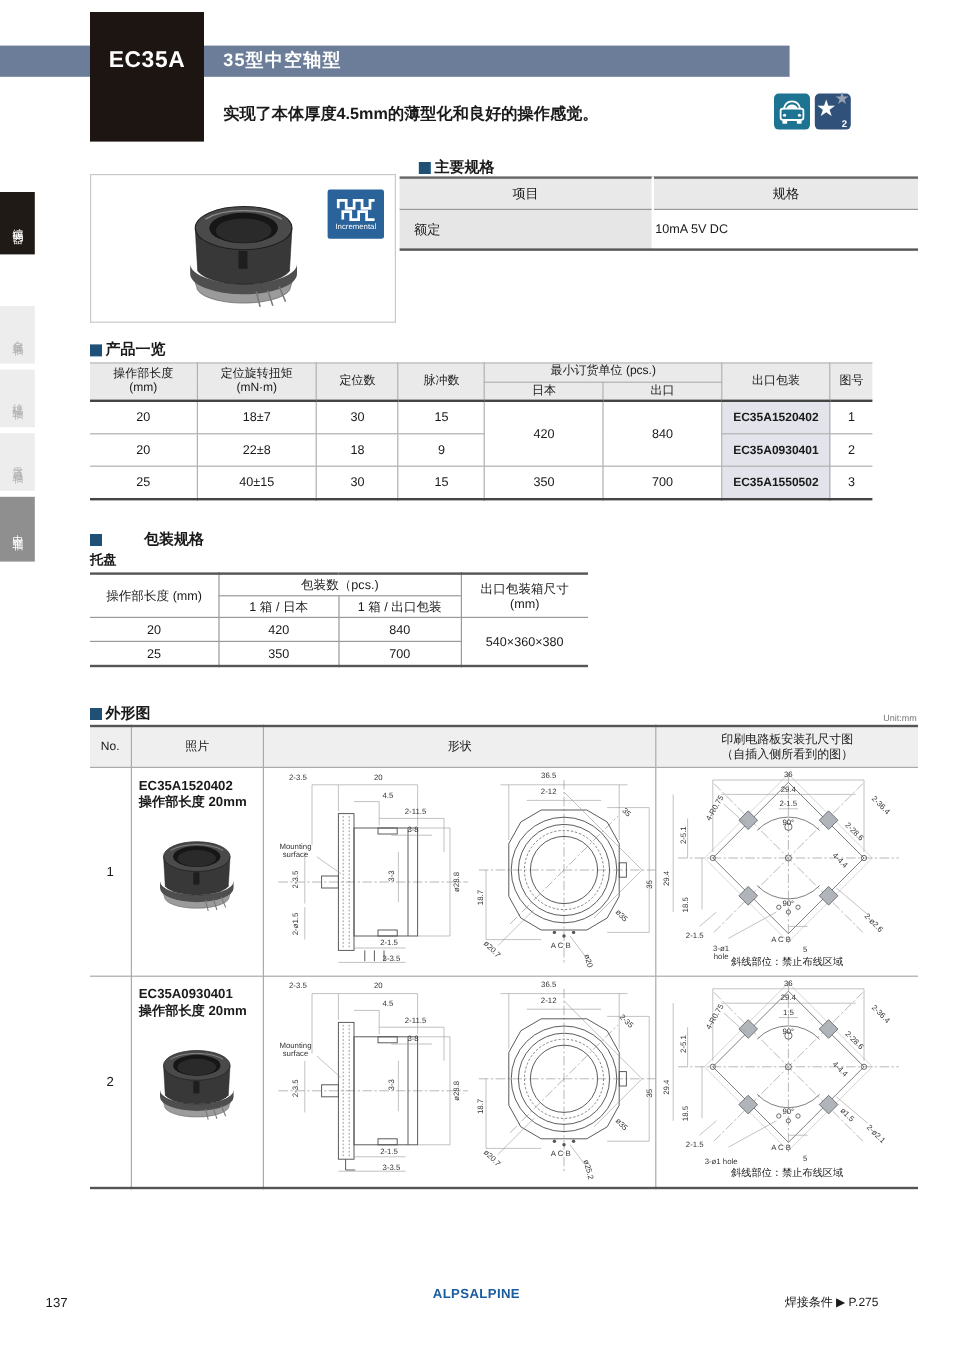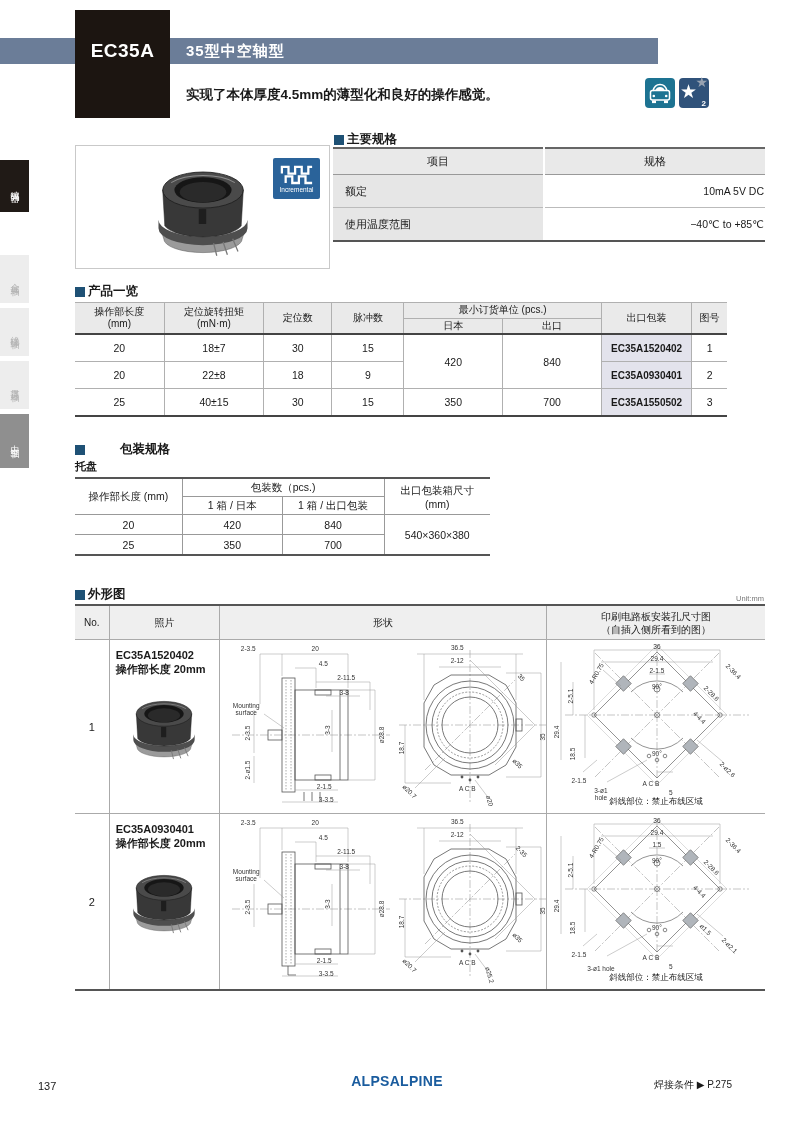--- a/index.html
+++ b/index.html
@@ -40,21 +40,21 @@
   
   table{border-collapse:collapse;}
   
   .spec-table{position:absolute;left:333px;top:147px;width:432px;}
   .spec-table th{background:#e9e9e9;font-weight:normal;font-size:11px;height:23px;
                  border-top:2px solid #666;border-bottom:1px solid #999;}
   .spec-table th.sep,.spec-table td.item{border-right:2px solid #fff;}
   .spec-table td{height:30px;border-bottom:1px solid #bbb;font-size:10.5px;}
   .spec-table tr:last-child td{border-bottom:2px solid #555;}
   .spec-table td.item{background:#e6e6e6;width:197px;padding-left:12px;font-size:11px;}
-  .spec-table td.val{text-align:right;}
+  .spec-table td.val{text-align:left;}
   
   .prod-table{position:absolute;left:75px;top:302px;width:652px;font-size:10.5px;text-align:center;
               border-top:1px solid #666;border-bottom:2px solid #444;}
   .prod-table th{background:#eaeaea;font-weight:normal;font-size:10px;border:1px solid #b0b0b0;padding:1px 1px;line-height:1.25;}
   .prod-table td{border:1px solid #b0b0b0;height:24px;}
   .prod-table .hrow2 th{border-bottom:2px solid #444;}
   .prod-table th.rsp{border-bottom:2px solid #444;}
   .prod-table th:first-child,.prod-table td:first-child{border-left:none;}
   .prod-table th:last-child,.prod-table td:last-child{border-right:none;}
   .prod-table td.part{background:#e3e3ec;font-weight:bold;font-size:10px;}
@@ -76,21 +76,21 @@
   .part-label{font-weight:bold;font-size:11px;margin:8px 0 0 6px;line-height:1.3;}
   .row-photo{display:block;margin:12px auto 0;}
   .side-ct,.side-svg{position:absolute;left:0;top:0;width:175px;height:173px;}
   .front-ct,.front-svg{position:absolute;left:175px;top:0;width:155px;height:173px;}
   .pcb-ct{position:absolute;left:0;top:0;width:220px;height:173px;}
   .pcb-svg{position:absolute;left:0;top:0;}
   .dim{position:absolute;font-size:6.5px;color:#333;line-height:1.05;white-space:pre;text-align:center;}
   .hatch-note{position:absolute;left:0;right:0;bottom:5px;text-align:center;font-size:8.5px;color:#222;}
   
   .page-num{left:38px;top:1080px;font-size:11px;}
-  .logo{left:0;top:1073px;width:794px;text-align:center;font-size:14px;font-weight:bold;color:#1a5c9e;letter-spacing:.3px;}
+  .logo{left:0;top:1073px;width:794px;text-align:center;font-size:11px;font-weight:bold;color:#1a5c9e;letter-spacing:.3px;}
   .ref{right:62px;top:1078px;font-size:10px;position:absolute;}
 </style>
 </head>
 <body>
 
 <svg width="0" height="0" style="position:absolute" aria-hidden="true">
   <symbol id="enc" viewBox="0 0 120 100">
     <path d="M20,70 A40,14 0 0 0 100,70 L97,80 A37,13 0 0 1 23,80 Z" fill="#9b9b9b" stroke="#555" stroke-width="0.5"></path>
     <path d="M18,62 A42,16 0 0 0 102,62 L102,70 A42,16 0 0 1 18,70 Z" fill="#4e4e4e"></path>
     <path d="M22,34 L24,68 A38,15 0 0 0 96,68 L98,34 Z" fill="#383838" stroke="#222" stroke-width="0.5"></path>
@@ -156,40 +156,36 @@
     <svg width="34" height="21" viewBox="0 0 36 22">
       <g fill="none" stroke="#fff" stroke-width="2.4">
         <path d="M2,10 V3 H9 V10 H16 V3 H23 V10 H30 V3 H34"></path>
         <path d="M6,20 V13 H13 V20 H20 V13 H27 V20 H34"></path>
       </g>
     </svg>
     <div class="inc-label">Incremental</div>
   </div>
 </div>
 
-<div class="abs sec-title" style="left:334px;top:131px;">
+<div class="abs sec-title" style="left:349px;top:131px;">
   <span class="marker"></span>
   <span>主要规格</span>
 </div>
 <table class="spec-table">
   <thead>
     <tr>
       <th class="sep">项目</th>
       <th>规格</th>
     </tr>
   </thead>
   <tbody>
 
   <tr>
       <td class="item">额定</td>
       <td class="val">10mA 5V DC</td>
-    </tr>
-      <tr>
-      <td class="item">使用温度范围</td>
-      <td class="val">−40℃ to +85℃</td>
     </tr>
     </tbody>
 </table>
 
 <div class="abs sec-title" style="left:75px;top:283px;text-align:center;">
   <span class="marker"></span>
   <span>产品一览</span>
 </div>
 <table class="prod-table">
   <thead>

